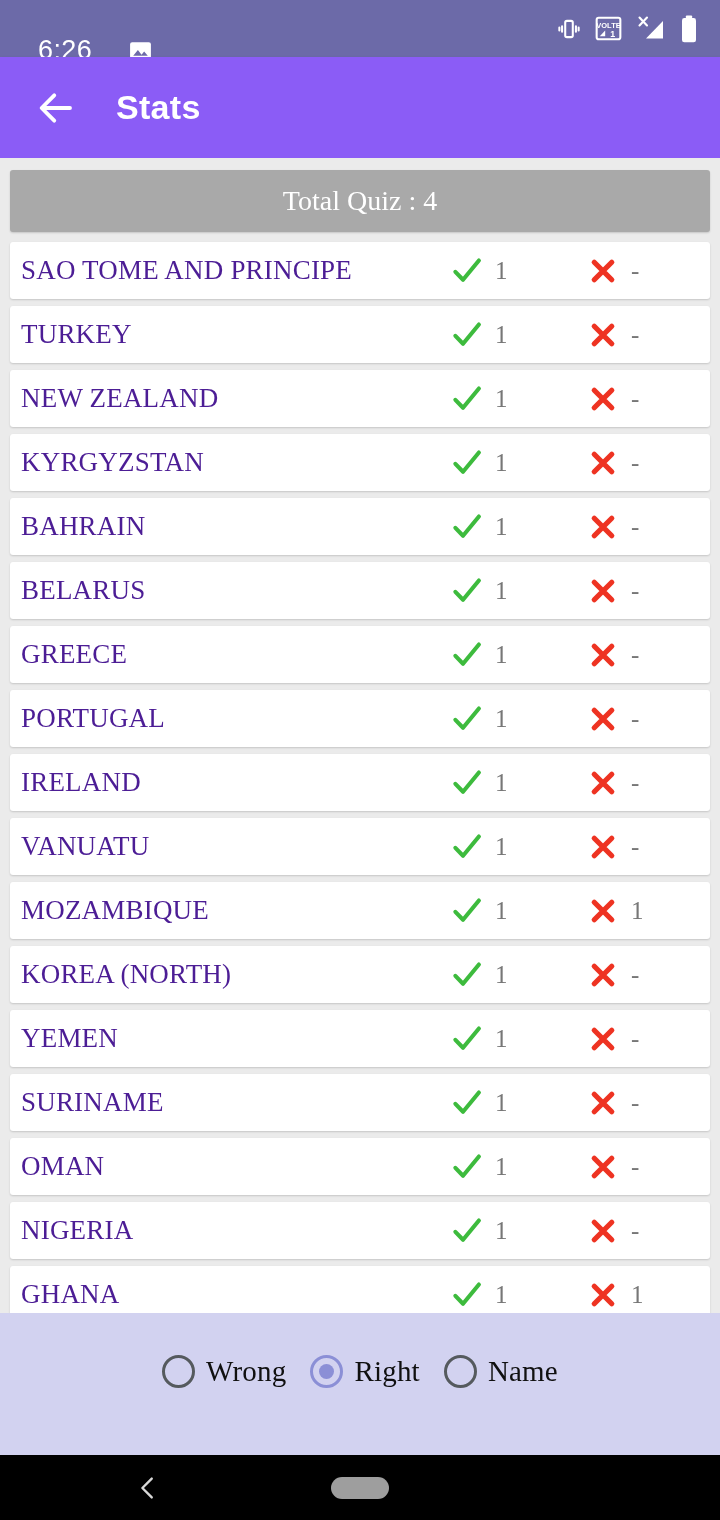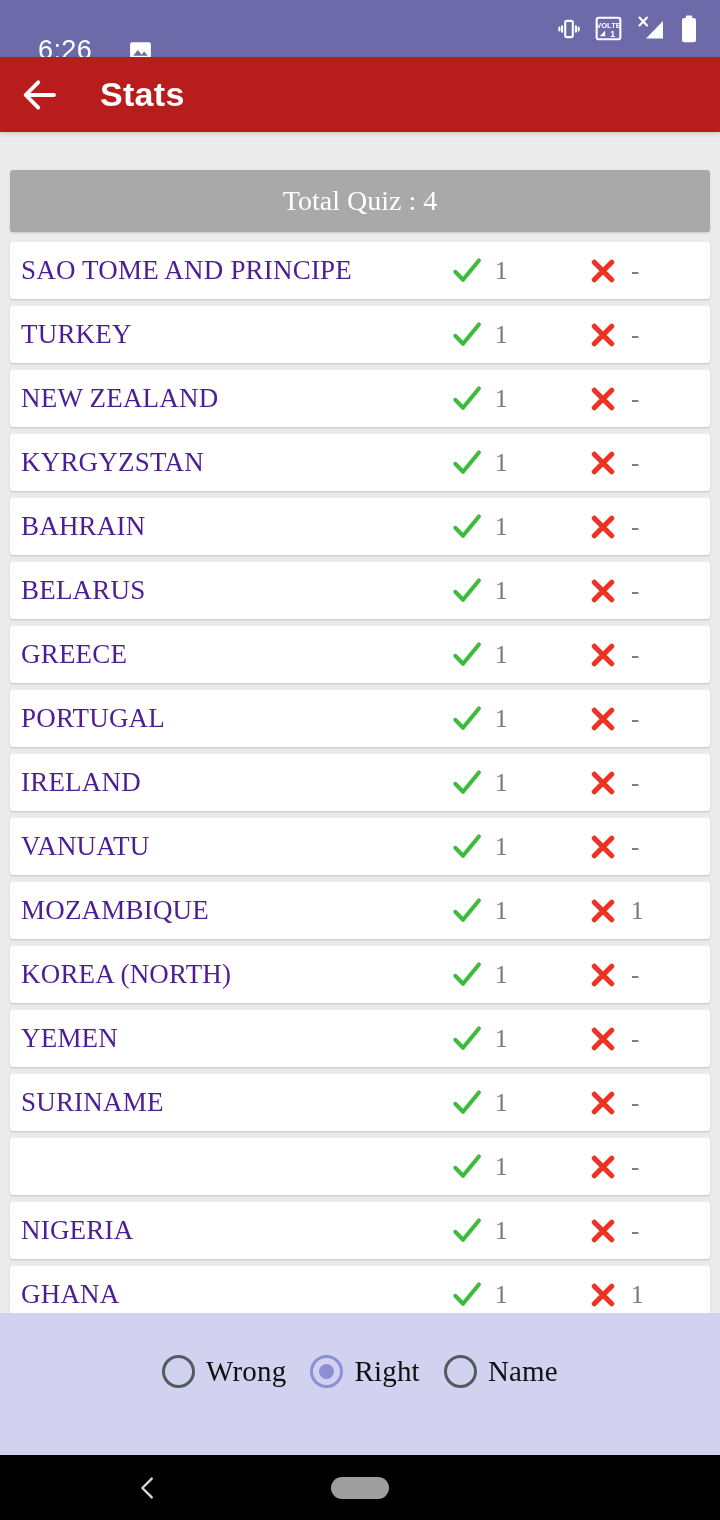--- a/index.html
+++ b/index.html
@@ -22,24 +22,24 @@
   #status-bar .clock {
     font-family:"Liberation Sans", sans-serif;
     font-size:27px; font-weight:400; letter-spacing:.4px;
   }
   .sb-left { display:flex; align-items:center; gap:36px;margin-top:44px; }
   .sb-right { display:flex; align-items:center; gap:13px; margin-left:auto; }
   .sb-icon { display:flex; align-items:center; justify-content:center; }
 
   
   #app-bar {
-    position:absolute; top:57px; left:0; width:720px; height:75px;
-    background:#b91c1c;
+    position:absolute; top:57px; left:0; width:720px; height:101px;
+    background:#8b5cf6;
     display:flex; align-items:center;
-    padding-left:10px;
+    padding-left:26px;
     box-shadow:0 2px 4px rgba(0,0,0,0.13);
   }
   #app-bar .back { width:60px; height:60px; display:flex; align-items:center; justify-content:center; cursor:pointer; }
   #app-bar .title {
     font-family:"Liberation Sans", sans-serif;
     color:#ffffff; font-size:34px; font-weight:bold;
     margin-left:30px; letter-spacing:.3px;
   }
 
   
@@ -442,20 +442,21 @@
         <div class="cell wrong-cell">
           <span class="mark">
             <svg width="30" height="30" viewBox="0 0 24 24">
               <path d="M5 5l14 14M19 5L5 19" fill="none" stroke="#EE3322" stroke-width="4.2" stroke-linecap="round"></path>
             </svg>
           </span>
           <span class="count">-</span>
         </div>
       </div>
       <div class="stat-row">
+        <div class="stat-name">OMAN</div>
         <div class="cell right-cell">
           <span class="mark">
             <svg width="34" height="34" viewBox="0 0 24 24">
               <path d="M3.8 12.6l5.4 5.6L20.4 4.6" fill="none" stroke="#3DBB3D" stroke-width="2.9" stroke-linecap="round" stroke-linejoin="round"></path>
             </svg>
           </span>
           <span class="count">1</span>
         </div>
         <div class="cell wrong-cell">
           <span class="mark">

